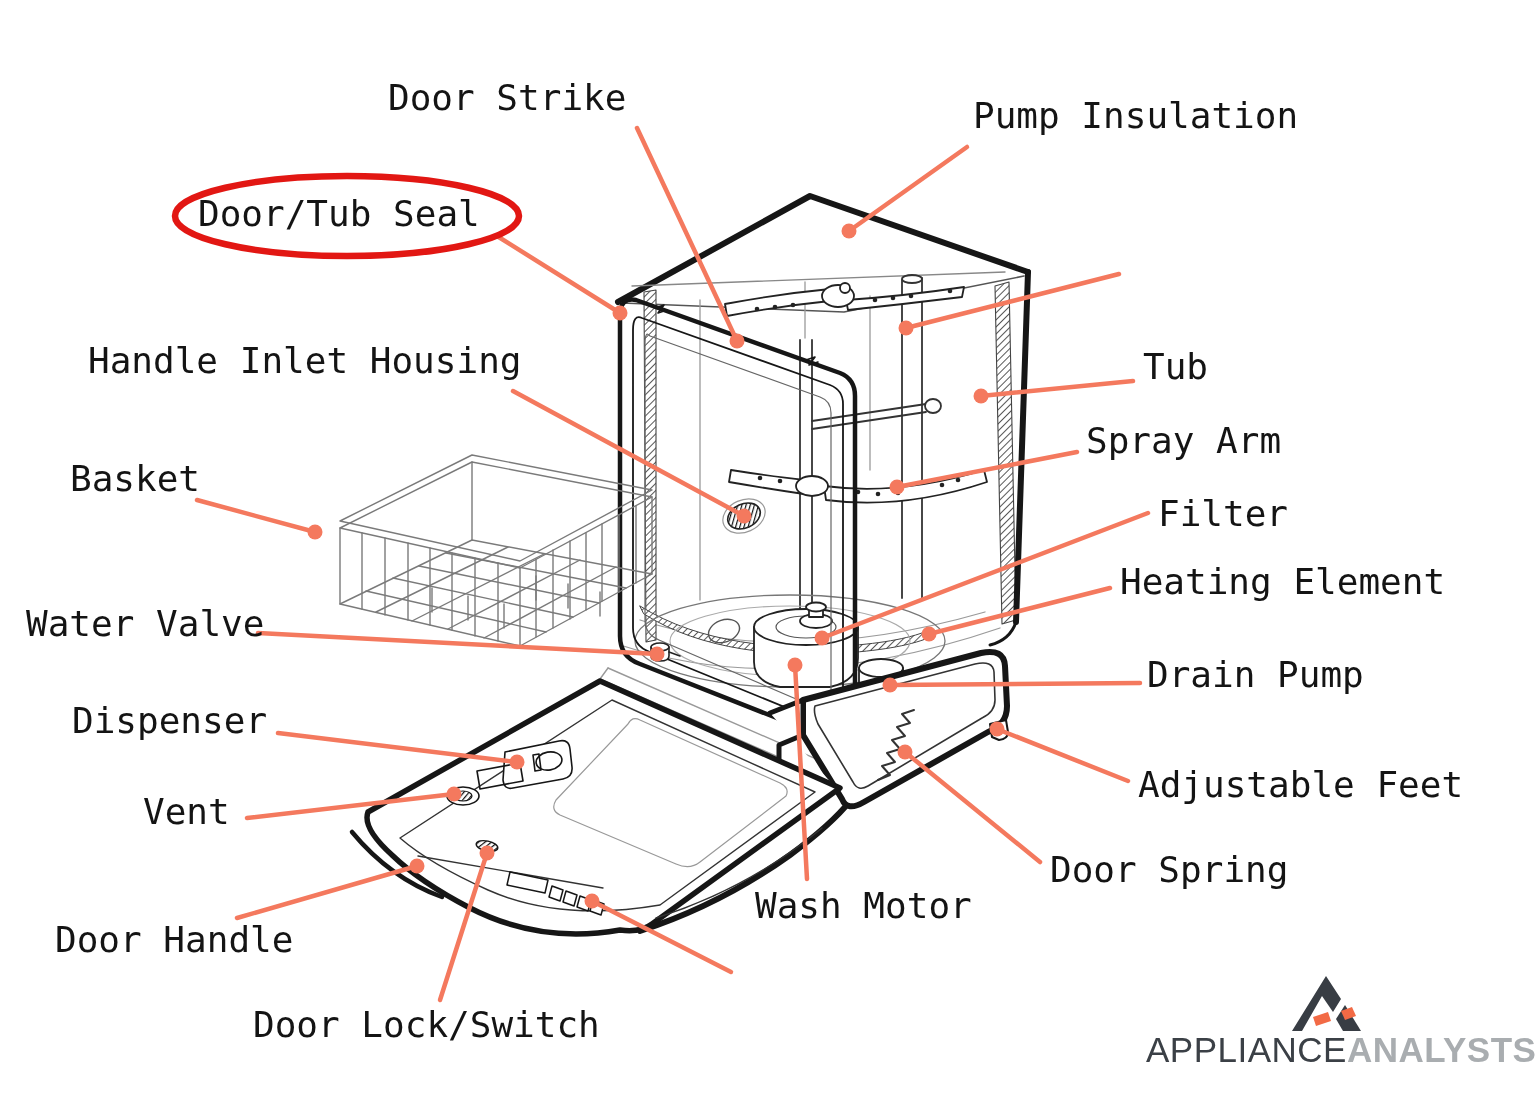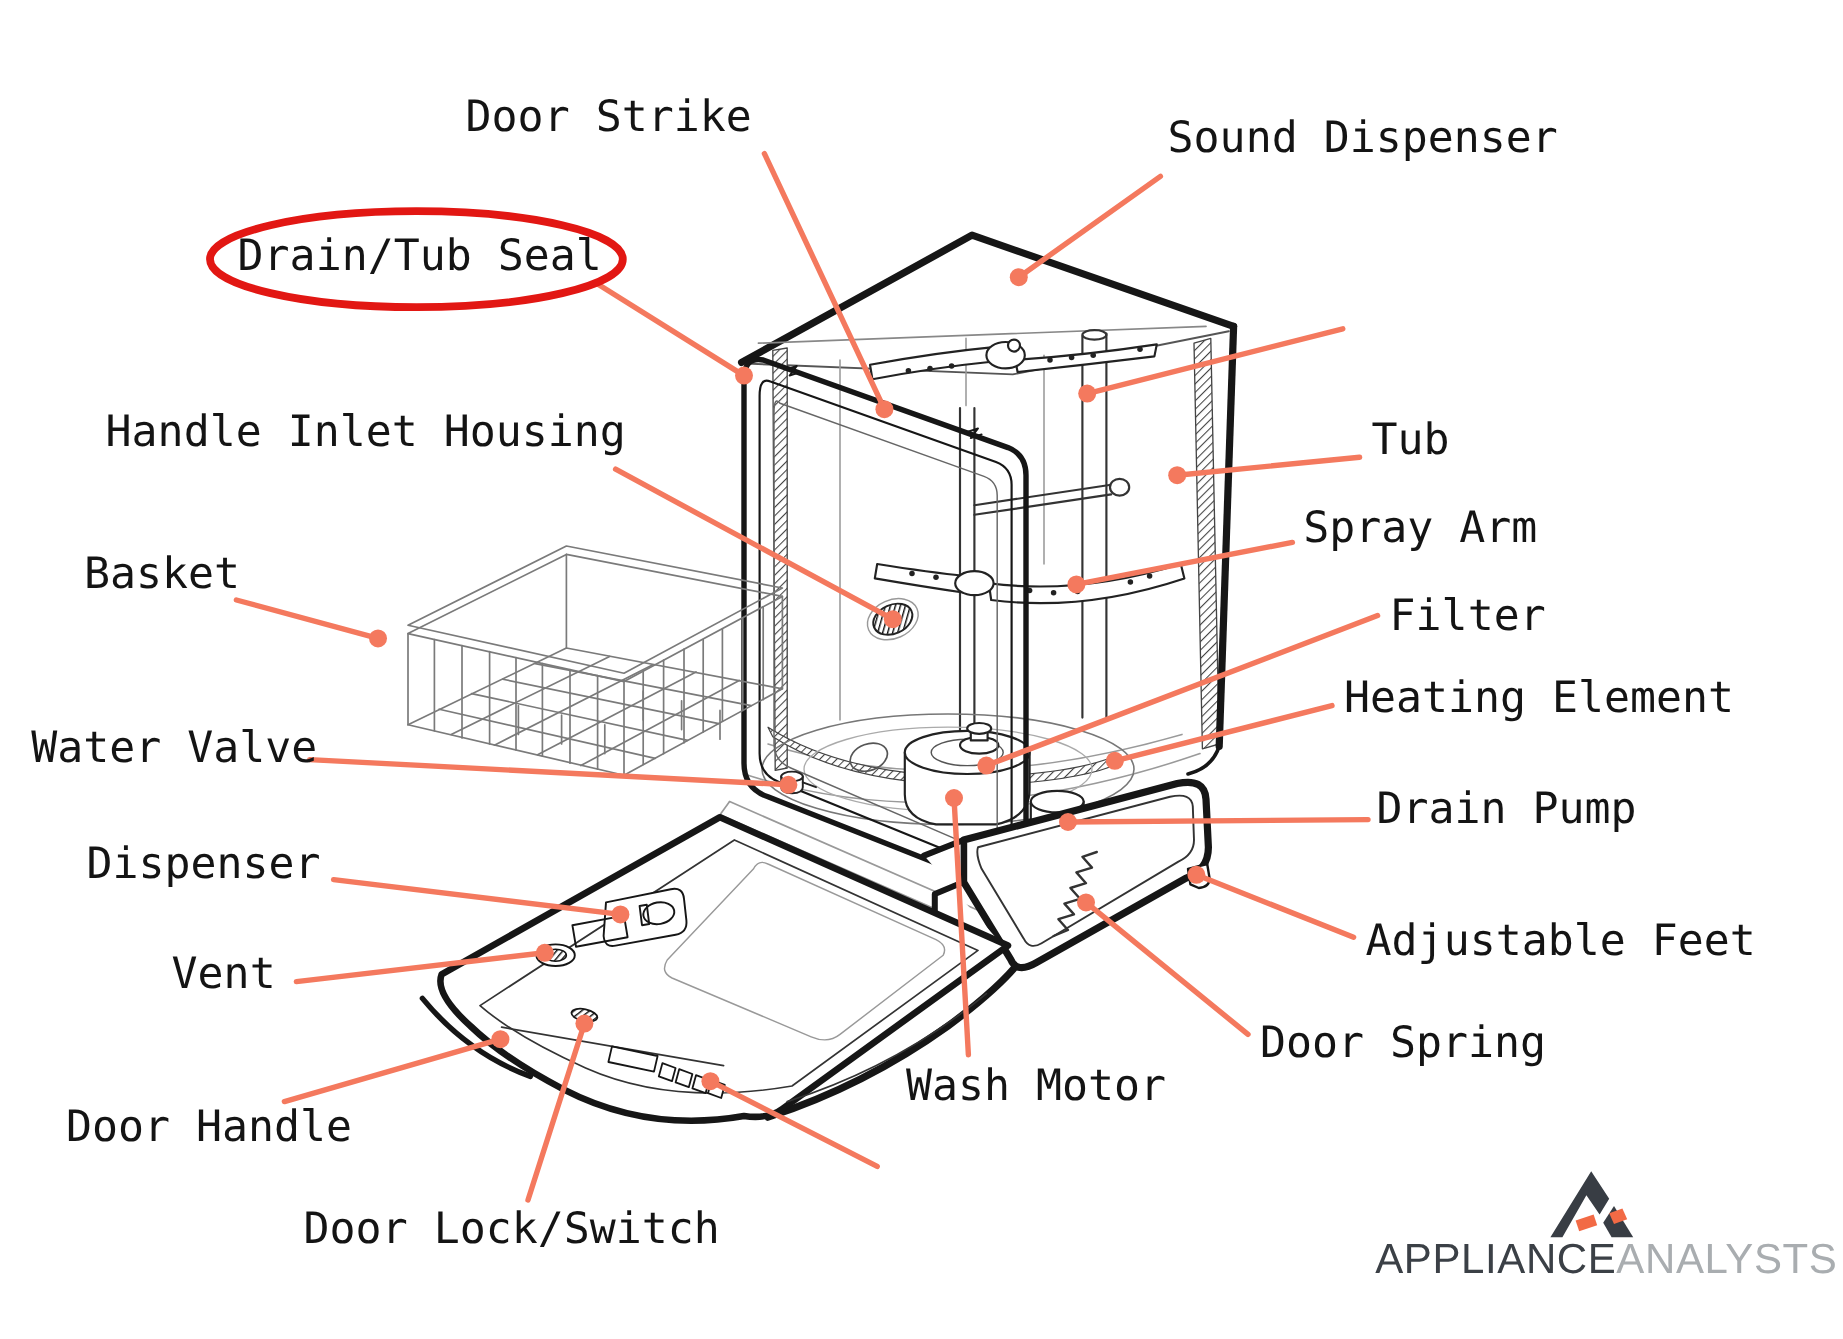--- a/index.html
+++ b/index.html
@@ -3,21 +3,21 @@
 <meta charset="utf-8">
 <style>
   html,body{margin:0;padding:0;background:#ffffff;}
   .stage{position:relative;width:1536px;height:1116px;background:#ffffff;overflow:hidden;
          font-family:"DejaVu Sans Mono", monospace;}
   svg{position:absolute;left:0;top:0;}
   .lbl{position:absolute;font-size:36px;line-height:40px;color:#141414;white-space:nowrap;}
   .logo-text{position:absolute;left:1146px;top:1030px;font-family:"Liberation Sans",sans-serif;
              font-size:35px;letter-spacing:.5px;white-space:nowrap;}
   .logo-bold{font-weight:400;color:#3b4046;}
-  .logo-light{font-weight:400;color:#a9adb0;}
+  .logo-light{font-weight:700;color:#a9adb0;}
 </style>
 </head>
 <body>
 
 <div class="stage">
 
 <svg width="1536" height="1116" viewBox="0 0 1536 1116">
   <defs>
     <pattern id="hb" width="5" height="5" patternUnits="userSpaceOnUse" patternTransform="rotate(45)">
       <rect width="5" height="5" fill="#ffffff"></rect>
@@ -241,22 +241,22 @@
 
   <g stroke="none">
     <path fill="#383d44" d="M1292,1031 L1326,976 L1341,999 L1333,1012 L1322,996 L1302,1031 Z"></path>
     <path fill="#383d44" d="M1345,1005 L1361,1031 L1343,1031 L1336,1019 Z"></path>
     <path fill="#f26a45" d="M1313,1017 L1328,1012 L1331,1021 L1316,1026 Z"></path>
     <path fill="#f26a45" d="M1341,1011 L1352,1007 L1356,1016 L1345,1020 Z"></path>
   </g>
 </svg>
 
 <div class="lbl" style="left:388px;top:78px">Door Strike</div>
-<div class="lbl" style="left:973px;top:96px">Sound Dispenser</div>
-<div class="lbl" style="left:198px;top:194px">Drain/Tub Seal</div>
+<div class="lbl" style="left:973px;top:96px">Pump Insulation</div>
+<div class="lbl" style="left:198px;top:194px">Door/Tub Seal</div>
 <div class="lbl" style="left:1143px;top:347px">Tub</div>
 <div class="lbl" style="left:88px;top:341px">Handle Inlet Housing</div>
 <div class="lbl" style="left:1086px;top:421px">Spray Arm</div>
 <div class="lbl" style="left:70px;top:459px">Basket</div>
 <div class="lbl" style="left:1158px;top:494px">Filter</div>
 <div class="lbl" style="left:1120px;top:562px">Heating Element</div>
 <div class="lbl" style="left:26px;top:604px">Water Valve</div>
 <div class="lbl" style="left:1147px;top:655px">Drain Pump</div>
 <div class="lbl" style="left:72px;top:701px">Dispenser</div>
 <div class="lbl" style="left:1138px;top:765px">Adjustable Feet</div>

